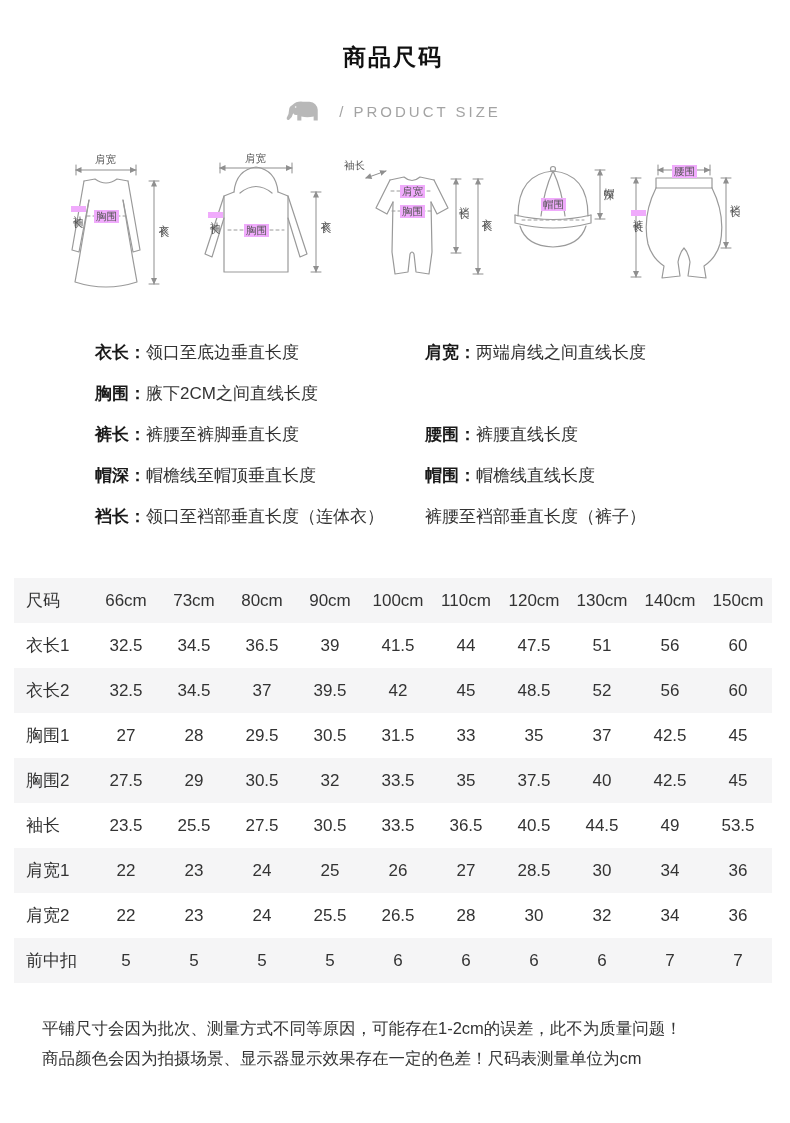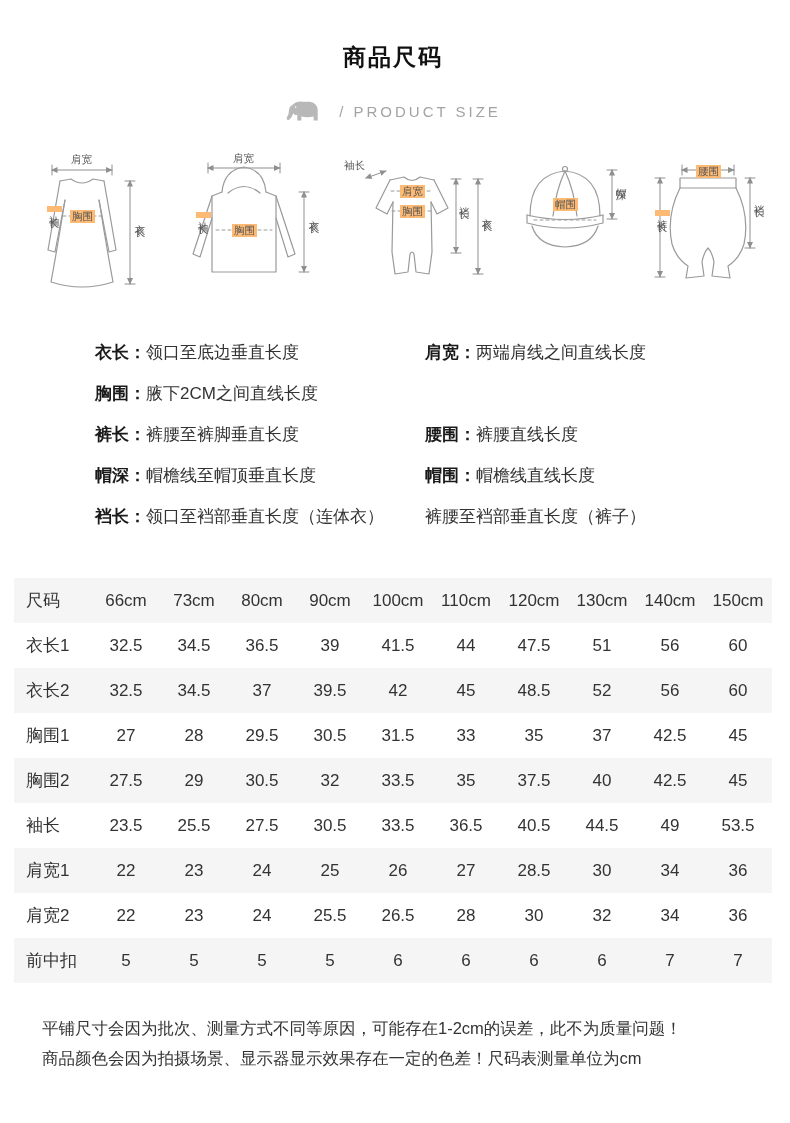--- a/index.html
+++ b/index.html
@@ -4,28 +4,28 @@
 <style>
   * { margin:0; padding:0; box-sizing:border-box; }
   html, body { width:790px; background:#ffffff; }
   body { height:1123px; overflow:hidden; font-family:"Liberation Sans","DejaVu Sans",sans-serif; color:#333; }
   .page { position:relative; width:786px; height:1123px; }
 
   .title { padding-top:42px; text-align:center; font-size:23px; font-weight:700; letter-spacing:2px; color:#111; }
   .subtitle { margin-top:26px; display:flex; align-items:center; justify-content:center; gap:18px;
               color:#a3a3a3; font-size:15px; letter-spacing:3px; }
 
-  .diagrams { margin-top:30px; display:flex; justify-content:center; align-items:flex-start; gap:18px; }
+  .diagrams { margin-top:30px; display:flex; justify-content:center; align-items:flex-start; gap:6px; }
   .diag { position:relative; height:150px; flex:none; }
   svg.art * { fill:none; stroke:#9a9a9a; stroke-width:1.2; stroke-linecap:round; stroke-linejoin:round; }
   svg.art .dim { stroke:#8f8f8f; stroke-width:1; }
   svg.art .dash { stroke-dasharray:3 3; stroke-width:1; }
   .dlabel { position:absolute; font-size:10.5px; line-height:1; color:#555; white-space:nowrap; }
   .dlabel.v { writing-mode:vertical-rl; text-orientation:upright; letter-spacing:2px; }
-  .dlabel.bg { background:#fdba74; padding:1px 2px;text-align:right; }
+  .dlabel.bg { background:#f0abfc; padding:1px 2px;text-align:right; }
 
   .definitions { margin-top:38px; padding:0 40px 0 95px; font-size:17px; }
   .def-row { display:flex; margin-bottom:19px; line-height:22px; }
   .def-left { width:330px; flex:none; }
   .def-term { font-weight:700; color:#1a1a1a; }
   .def-desc { color:#333; }
 
   .size-table { width:758px; margin:50px auto 0; border-collapse:collapse; table-layout:fixed; font-size:17px; color:#333; }
   .size-table tr:nth-child(odd) { background:#f5f5f6; }
   .size-table th, .size-table td { height:45px; font-weight:400; text-align:center; padding:0; }

